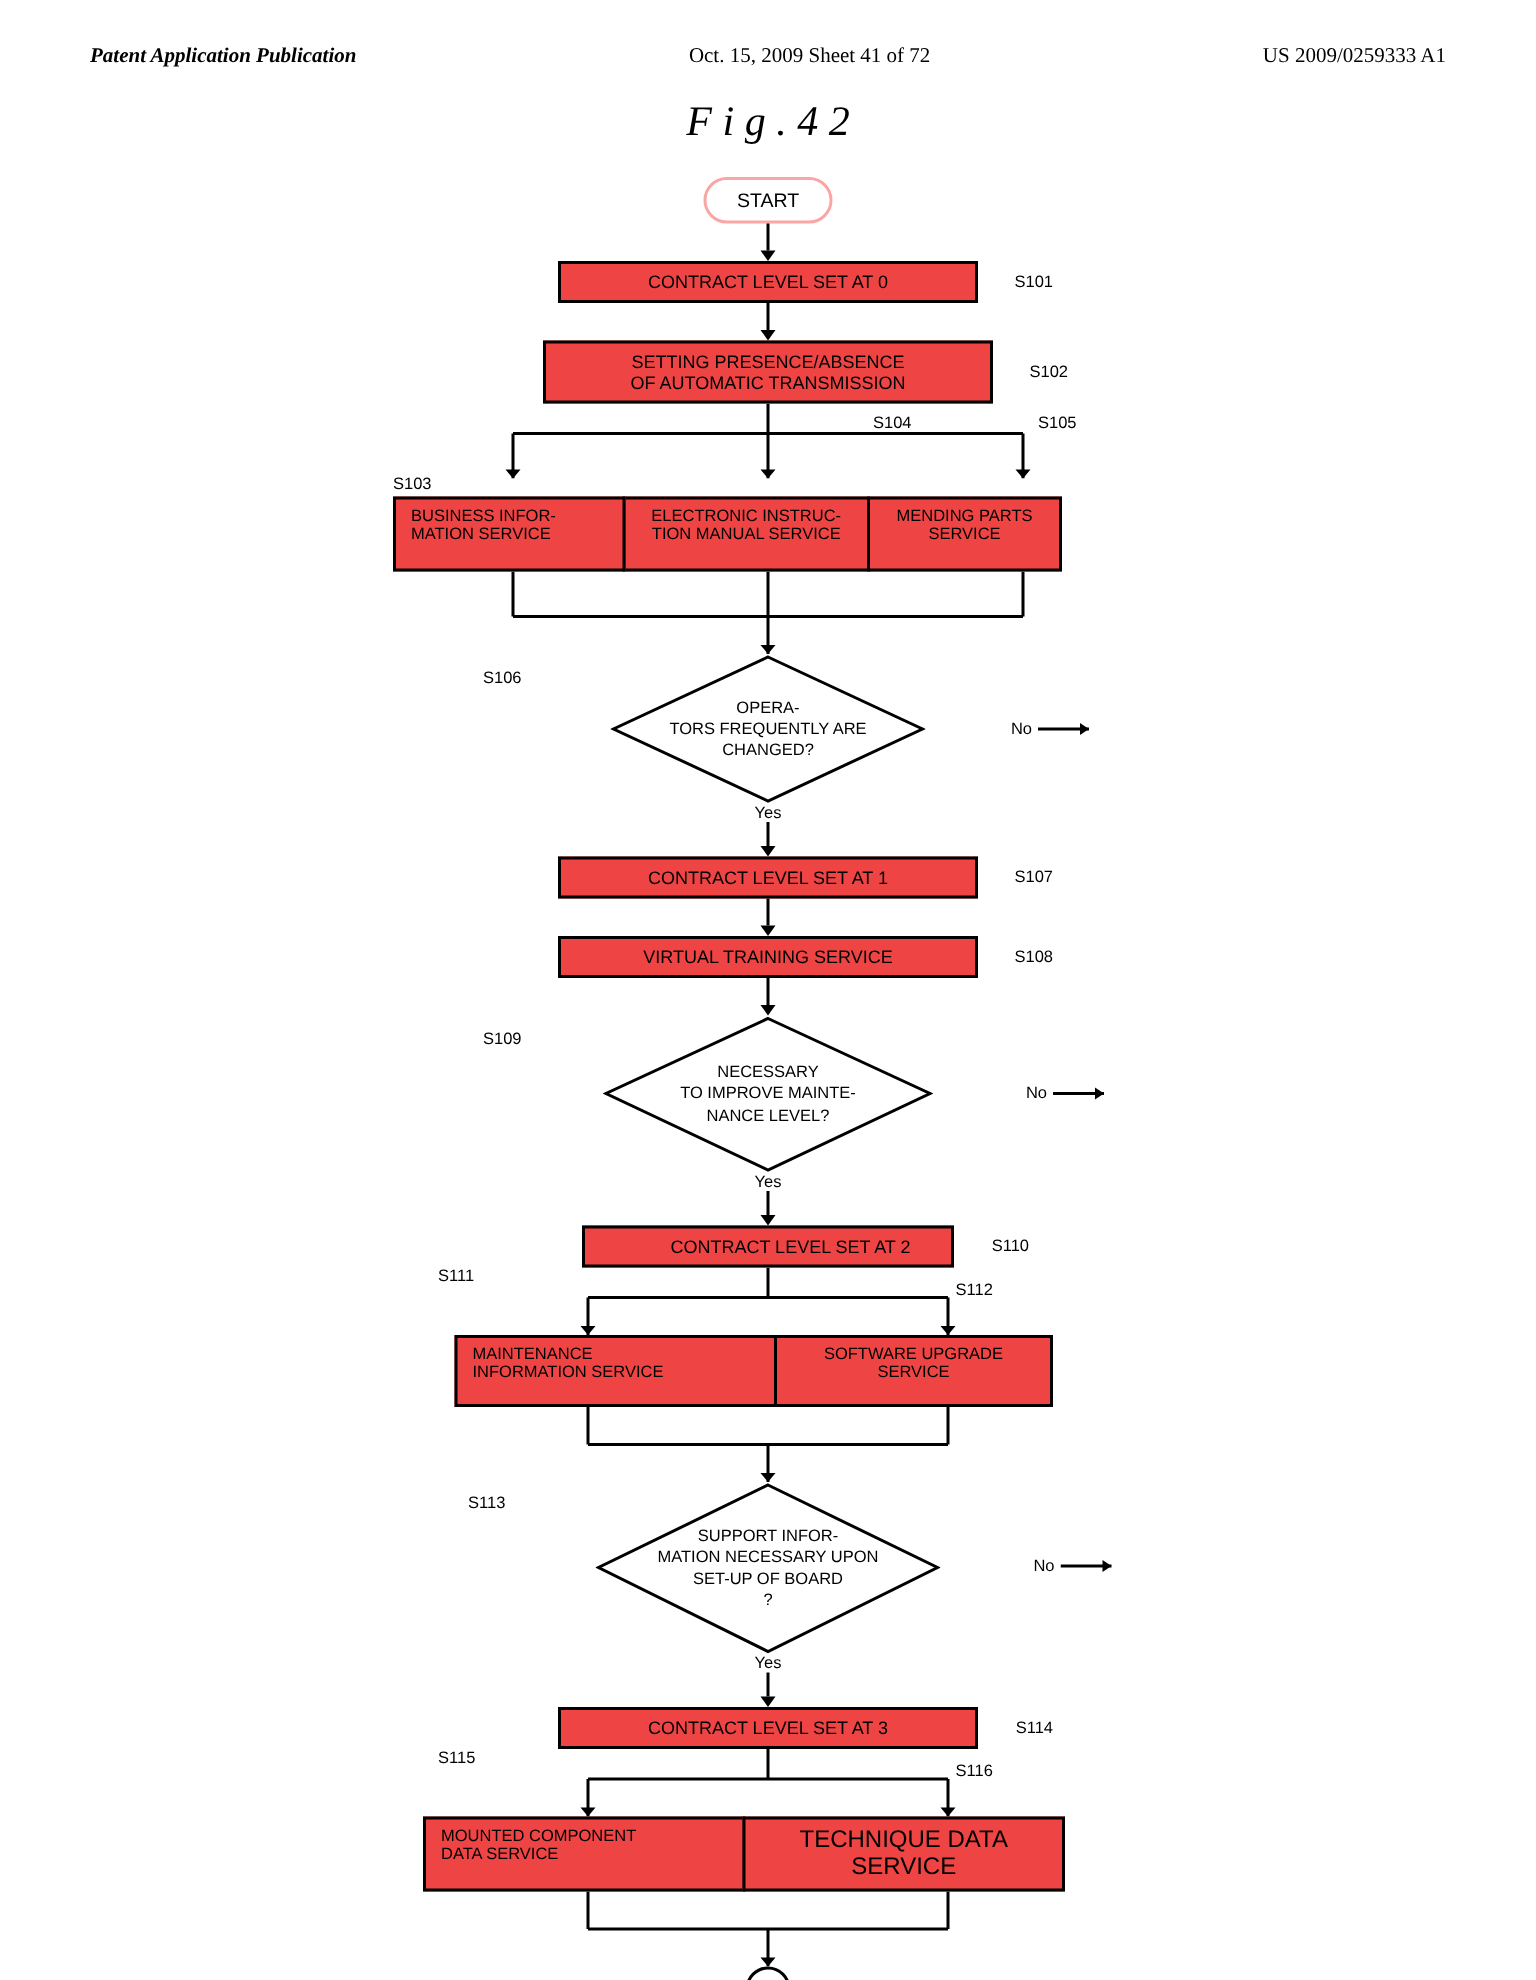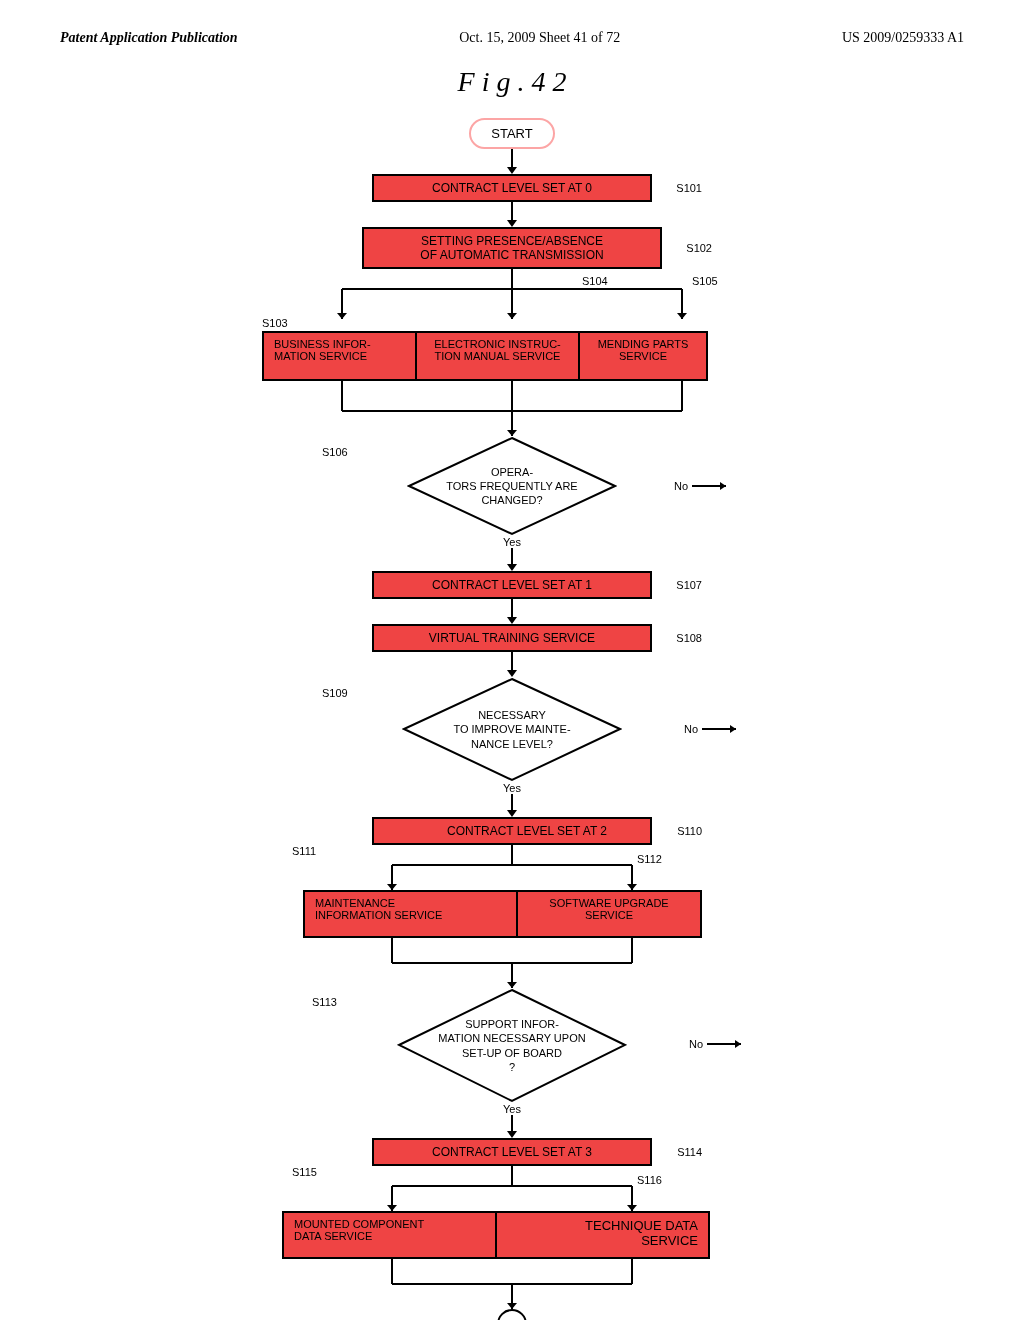--- a/index.html
+++ b/index.html
@@ -313,21 +313,21 @@
       </div>
     </div>
 
     <div style="position:relative;display:flex;flex-direction:column;align-items:center;">
       <span style="font-size:11px;font-family:Arial;">Yes</span>
       <div style="width:2px;height:16px;background:#000;"></div>
       <div class="arrow-head-down"></div>
     </div>
 
     <div class="row-with-label" style="position:relative;">
-      <div class="box-rect" style="width:280px;padding-left:40px;">
+      <div class="box-rect" style="width:248px;padding-left:40px;">
         <span>CONTRACT LEVEL SET AT 2</span>
       </div>
       <span class="side-label">S110</span>
     </div>
 
     <div style="position:relative; width:460px; height:45px;">
       <svg width="460" height="45" style="position:absolute;top:0;left:0;">
         <line x1="230" y1="0" x2="230" y2="20" stroke="#000" stroke-width="2"></line>
         <line x1="110" y1="20" x2="350" y2="20" stroke="#000" stroke-width="2"></line>
         <line x1="110" y1="20" x2="110" y2="45" stroke="#000" stroke-width="2"></line>
@@ -399,21 +399,21 @@
         <polygon points="345,39 350,45 355,39" fill="#000"></polygon>
         <text x="355" y="18" font-size="11" font-family="Arial" fill="#000">S116</text>
       </svg>
       <span style="position:absolute;top:0;left:10px;font-size:11px;font-family:Arial;">S115</span>
     </div>
 
     <div style="display:flex;flex-direction:row;align-items:stretch;width:460px;">
       <div class="box-rect" style="width:215px;min-height:48px;font-size:11px;text-align:left;">
         <span>MOUNTED COMPONENT<br>DATA SERVICE</span>
       </div>
-      <div class="box-rect" style="width:215px;min-height:48px;font-size:13px;text-align:right;margin-left:-2px;">
+      <div class="box-rect" style="width:215px;min-height:48px;font-size:16px;text-align:center;margin-left:-2px;">
         <span>TECHNIQUE DATA<br>SERVICE</span>
       </div>
     </div>
 
     <div style="position:relative; width:460px; height:50px;">
       <svg width="460" height="50" style="position:absolute;top:0;left:0;">
         <line x1="110" y1="0" x2="110" y2="25" stroke="#000" stroke-width="2"></line>
         <line x1="350" y1="0" x2="350" y2="25" stroke="#000" stroke-width="2"></line>
         <line x1="110" y1="25" x2="350" y2="25" stroke="#000" stroke-width="2"></line>
         <line x1="230" y1="25" x2="230" y2="50" stroke="#000" stroke-width="2"></line>

